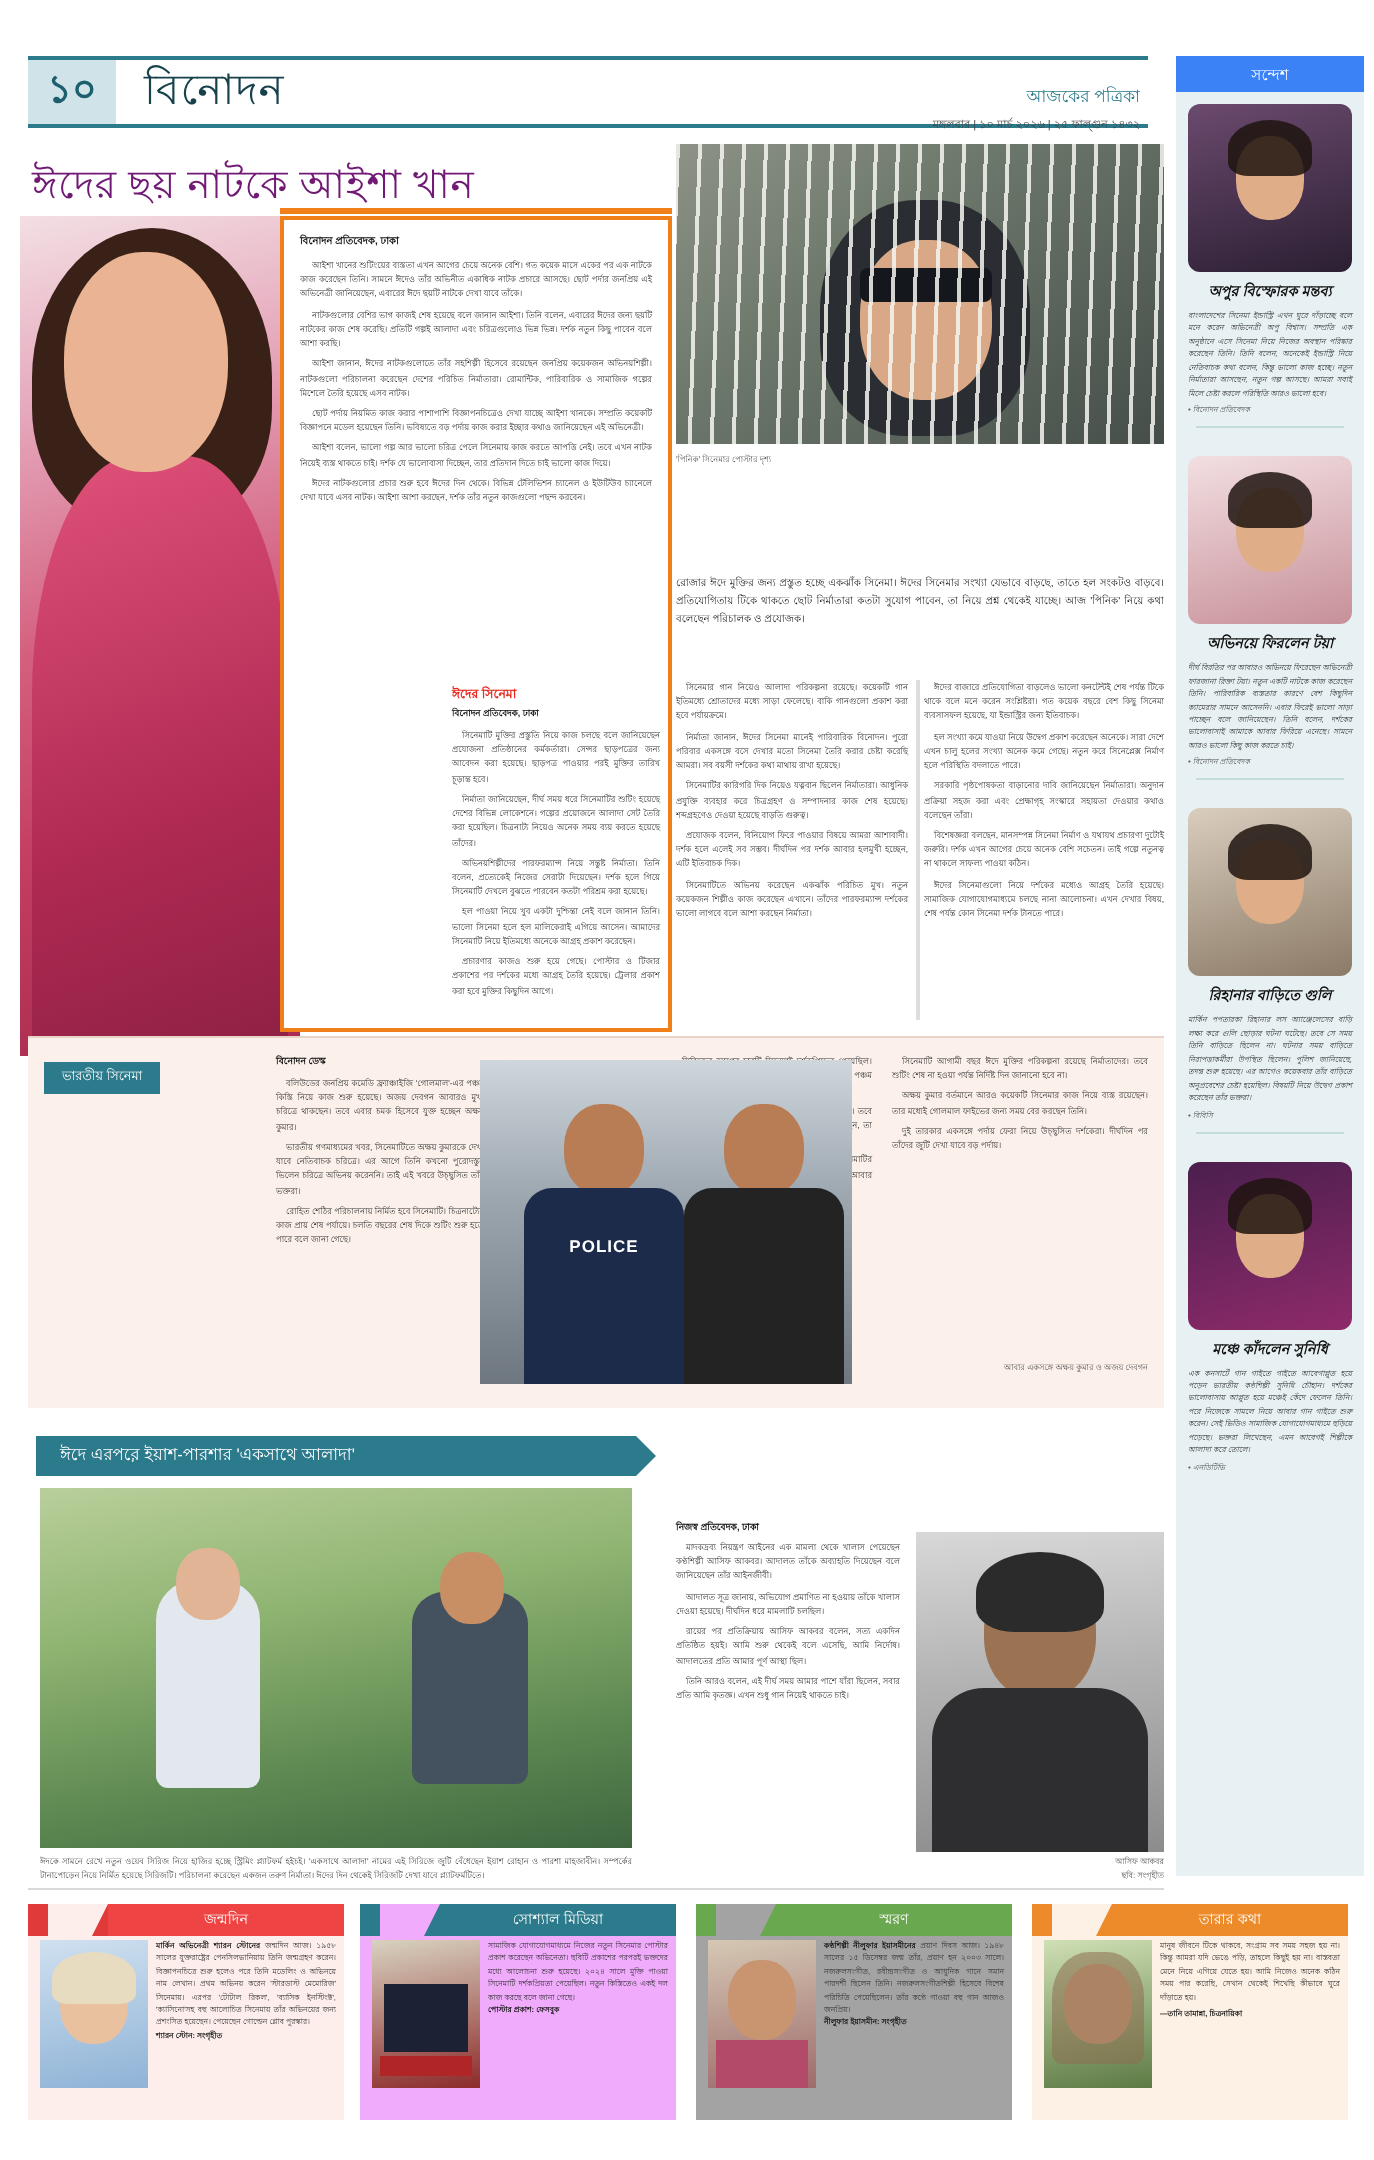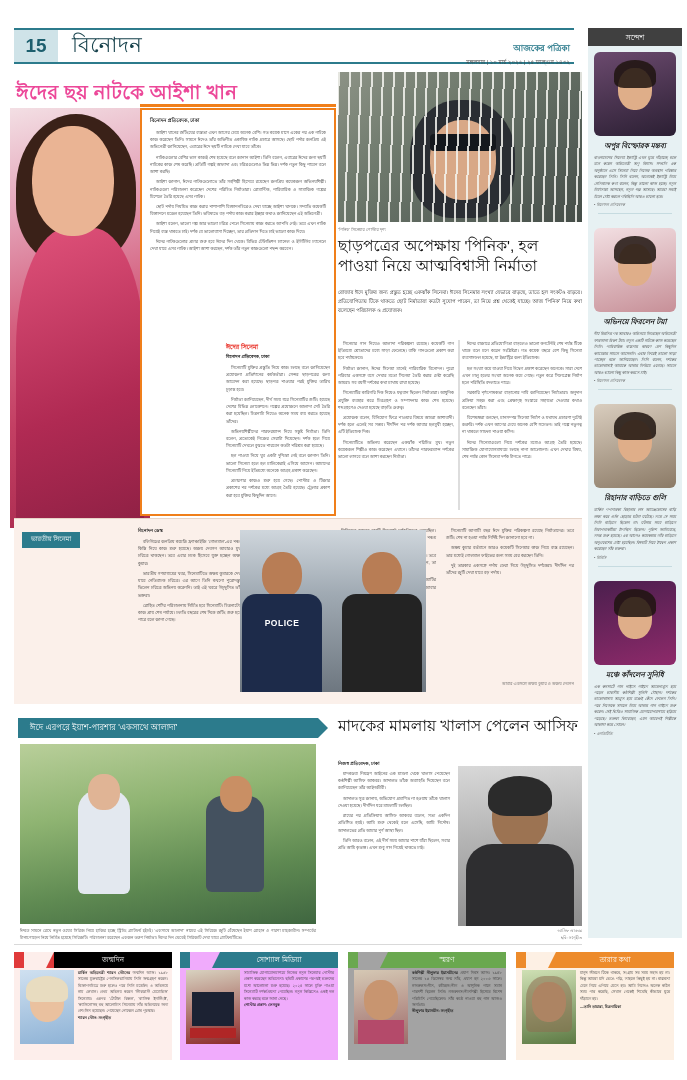--- a/index.html
+++ b/index.html
@@ -13,26 +13,26 @@
 
   
   .masthead { position: absolute; left: 14px; top: 28px; width: 560px; height: 36px;
               border-top: 2px solid #2c7b8c; border-bottom: 2px solid #2c7b8c;
               background: #fff; display: flex; align-items: center; }
   .pageno { width: 44px; height: 32px; background: #cfe3e8; color: #1d5f6e;
             font-size: 19px; display: flex; align-items: center; justify-content: center;
             font-weight: bold; }
   .section-title { font-size: 21px; color: #17424c; margin-left: 14px; letter-spacing: .5px; }
   .paper-meta { margin-left: auto; text-align: right; padding-right: 4px; }
-  .paper-name { font-size: 8.5px; color: #2c7b8c; font-weight: bold; margin-top: 16px; }
+  .paper-name { font-size: 8.5px; color: #2c7b8c; font-weight: normal; margin-top: 16px; }
   .paper-date { font-size: 5.6px; color: #444; margin-top: 2px; }
 
   
   .lead-head { position: absolute; left: 16px; top: 78px; width: 320px;
-               font-size: 19.5px; color: #ec4899; font-weight: bold; letter-spacing: .3px; }
+               font-size: 19.5px; color: #701a75; font-weight: normal; letter-spacing: .3px; }
   .lead-rule { position: absolute; left: 140px; top: 104px; width: 196px; height: 3px; background: #f07f1a; }
 
   .lead-photo { position: absolute; left: 10px; top: 108px; width: 140px; height: 420px;
                 background: linear-gradient(165deg,#f3dfe4 0%,#e5a7bb 22%,#d4607f 48%,#c33f63 70%,#a82a4e 100%);
                 overflow: hidden; }
   .lead-photo::before { content:""; position:absolute; left:18px; top:14px; width:88px; height:118px;
         border-radius:50% 50% 46% 46%; background:#e8b89c; }
   .lead-photo::after { content:""; position:absolute; left:6px; top:120px; width:128px; height:300px;
         border-radius:40% 40% 0 0; background: linear-gradient(160deg,#e0527a,#b02a53 60%,#8e2044); }
   .lead-hair { position:absolute; left:6px; top:6px; width:120px; height:150px;
@@ -140,36 +140,36 @@
 
   .b1 { left:14px; background:#fdeeeb; }
   .b2 { left:180px; background:#f0abfc; }
   .b3 { left:348px; background:#a3a3a3; }
   .b4 { left:516px; background:#fdf0e4; }
 
   .sep-line { position:absolute; left:14px; top:944px; width:568px; height:1px; background:#d9d9d9; }
 
   
   .sidebar { position:absolute; left:588px; top:28px; width:94px; height:910px; background:#e7f1f3; }
-  .sb-hdr { width:94px; height:18px; background:#404040; color:#fff; font-size:7.6px;
+  .sb-hdr { width:94px; height:18px; background:#3b82f6; color:#fff; font-size:7.6px;
       display:flex; align-items:center; justify-content:center; }
   .sb-item { padding:6px 6px 4px 6px;font-style:italic; }
   .sb-pic { width:82px; height:84px; margin:0 auto 4px auto; border-radius:6px; overflow:hidden; position:relative; }
   .sb-title { font-size:7.2px; color:#111; text-align:center; margin-bottom:3px; font-weight:bold; }
   .sb-body { font-size:3.8px; line-height:1.7; color:#333; text-align:justify; }
   .sb-src { font-size:3.8px; color:#555; margin-top:2px; }
   .sb-div { height:1px; background:#c6dbe0; margin:4px 4px; }
 </style>
 </head>
 <body>
 
 <div class="page">
 
   <div class="masthead">
-    <div class="pageno">15</div>
+    <div class="pageno">১০</div>
     <div class="section-title">বিনোদন</div>
     <div class="paper-meta">
       <div class="paper-name">আজকের পত্রিকা</div>
       <div class="paper-date">মঙ্গলবার | ১০ মার্চ ২০২৬ | ২৫ ফাল্গুন ১৪৩২</div>
     </div>
   </div>
 
   <div class="lead-head">ঈদের ছয় নাটকে আইশা খান</div>
   <div class="lead-rule"></div>
 
@@ -191,21 +191,20 @@
   </div>
 
   <div class="cage-photo">
     <div class="cage-sub"></div>
     <div class="cage-face"></div>
     <div class="cage-glass"></div>
     <div class="cage-bars"></div>
   </div>
   <div style="position:absolute;left:338px;top:224px;width:244px;" class="cap-text">'পিনিক' সিনেমার পোস্টার দৃশ্য</div>
 
-  <div class="center-head">ছাড়পত্রের অপেক্ষায় 'পিনিক', হল পাওয়া নিয়ে আত্মবিশ্বাসী নির্মাতা</div>
   <div class="center-lede">রোজার ঈদে মুক্তির জন্য প্রস্তুত হচ্ছে একঝাঁক সিনেমা। ঈদের সিনেমার সংখ্যা যেভাবে বাড়ছে, তাতে হল সংকটও বাড়বে। প্রতিযোগিতায় টিকে থাকতে ছোট নির্মাতারা কতটা সুযোগ পাবেন, তা নিয়ে প্রশ্ন থেকেই যাচ্ছে। আজ 'পিনিক' নিয়ে কথা বলেছেন পরিচালক ও প্রযোজক।</div>
 
   <div style="position:absolute;left:226px;top:342px;" class="sublabel">ঈদের সিনেমা</div>
   <div style="position:absolute;left:226px;top:354px;font-size:4.4px;color:#111;font-weight:bold;">বিনোদন প্রতিবেদক, ঢাকা</div>
 
   <div class="col2" style="top:364px;" id="col2">
       <p>সিনেমাটি মুক্তির প্রস্তুতি নিয়ে কাজ চলছে বলে জানিয়েছেন প্রযোজনা প্রতিষ্ঠানের কর্মকর্তারা। সেন্সর ছাড়পত্রের জন্য আবেদন করা হয়েছে। ছাড়পত্র পাওয়ার পরই মুক্তির তারিখ চূড়ান্ত হবে।</p>
       <p>নির্মাতা জানিয়েছেন, দীর্ঘ সময় ধরে সিনেমাটির শুটিং হয়েছে দেশের বিভিন্ন লোকেশনে। গল্পের প্রয়োজনে আলাদা সেট তৈরি করা হয়েছিল। চিত্রনাট্য নিয়েও অনেক সময় ব্যয় করতে হয়েছে তাঁদের।</p>
       <p>অভিনয়শিল্পীদের পারফরম্যান্স নিয়ে সন্তুষ্ট নির্মাতা। তিনি বলেন, প্রত্যেকেই নিজের সেরাটা দিয়েছেন। দর্শক হলে গিয়ে সিনেমাটি দেখলে বুঝতে পারবেন কতটা পরিশ্রম করা হয়েছে।</p>
       <p>হল পাওয়া নিয়ে খুব একটা দুশ্চিন্তা নেই বলে জানান তিনি। ভালো সিনেমা হলে হল মালিকেরাই এগিয়ে আসেন। আমাদের সিনেমাটি নিয়ে ইতিমধ্যে অনেকে আগ্রহ প্রকাশ করেছেন।</p>
@@ -248,42 +247,41 @@
       </div>
     <div class="indian-col" style="position:absolute;left:432px;top:8px;width:128px;" id="ind-c">
         <p>সিনেমাটি আগামী বছর ঈদে মুক্তির পরিকল্পনা রয়েছে নির্মাতাদের। তবে শুটিং শেষ না হওয়া পর্যন্ত নির্দিষ্ট দিন জানানো হবে না।</p>
         <p>অক্ষয় কুমার বর্তমানে আরও কয়েকটি সিনেমার কাজ নিয়ে ব্যস্ত রয়েছেন। তার মধ্যেই গোলমাল ফাইভের জন্য সময় বের করছেন তিনি।</p>
         <p>দুই তারকার একসঙ্গে পর্দায় ফেরা নিয়ে উচ্ছ্বসিত দর্শকেরা। দীর্ঘদিন পর তাঁদের জুটি দেখা যাবে বড় পর্দায়।</p>
       </div>
     <div style="position:absolute;left:320px;top:162px;width:240px;text-align:right;font-size:4.1px;color:#555;">আবার একসঙ্গে অক্ষয় কুমার ও অজয় দেবগন</div>
   </div>
 
   <div class="police-photo">
-    <div class="pp-man" style="left:0;">
+    <div class="pp-man" style="left:20px;">
       <div class="pp-head"></div>
       <div class="pp-body"></div>
       <div class="pp-text">POLICE</div>
     </div>
     <div class="pp-man" style="left:100px;">
       <div class="pp-head"></div>
       <div class="pp-body" style="background:#232323;"></div>
     </div>
   </div>
 
   <div class="teal-left"></div>
   <div class="teal-banner">ঈদে এরপর়ে ইয়াশ-পারশার 'একসাথে আলাদা'</div>
   <div class="couple-photo">
     <div class="cp-w"></div>
     <div class="cp-wh"></div>
     <div class="cp-m"></div>
     <div class="cp-mh"></div>
   </div>
   <div class="couple-cap">ঈদকে সামনে রেখে নতুন ওয়েব সিরিজ নিয়ে হাজির হচ্ছে স্ট্রিমিং প্ল্যাটফর্ম হইচই। 'একসাথে আলাদা' নামের এই সিরিজে জুটি বেঁধেছেন ইয়াশ রোহান ও পারশা মাহজাবীন। সম্পর্কের টানাপোড়েন নিয়ে নির্মিত হয়েছে সিরিজটি। পরিচালনা করেছেন একজন তরুণ নির্মাতা। ঈদের দিন থেকেই সিরিজটি দেখা যাবে প্ল্যাটফর্মটিতে।</div>
 
-  <div class="asif-head">মাদকের মামলায় খালাস পেলেন আসিফ</div>
   <div class="asif-by">নিজস্ব প্রতিবেদক, ঢাকা</div>
   <div class="asif-col" id="asif-col">
       <p>মাদকদ্রব্য নিয়ন্ত্রণ আইনের এক মামলা থেকে খালাস পেয়েছেন কণ্ঠশিল্পী আসিফ আকবর। আদালত তাঁকে অব্যাহতি দিয়েছেন বলে জানিয়েছেন তাঁর আইনজীবী।</p>
       <p>আদালত সূত্র জানায়, অভিযোগ প্রমাণিত না হওয়ায় তাঁকে খালাস দেওয়া হয়েছে। দীর্ঘদিন ধরে মামলাটি চলছিল।</p>
       <p>রায়ের পর প্রতিক্রিয়ায় আসিফ আকবর বলেন, সত্য একদিন প্রতিষ্ঠিত হয়ই। আমি শুরু থেকেই বলে এসেছি, আমি নির্দোষ। আদালতের প্রতি আমার পূর্ণ আস্থা ছিল।</p>
       <p>তিনি আরও বলেন, এই দীর্ঘ সময় আমার পাশে যাঁরা ছিলেন, সবার প্রতি আমি কৃতজ্ঞ। এখন শুধু গান নিয়েই থাকতে চাই।</p>
     </div>
   <div class="asif-photo">
     <div class="af-head"></div>
     <div class="af-hair"></div>
@@ -291,21 +289,21 @@
   </div>
   <div class="asif-cap">
     <span>আসিফ আকবর</span>
     <span style="display:block">ছবি: সংগৃহীত</span>
   </div>
 
   <div class="sep-line"></div>
 
   <div class="bbox b1">
     <div class="tab" style="background:#e03a3a"></div>
-    <div class="hdr" style="background:#000000;color:#e03a3a">
+    <div class="hdr" style="background:#ef4444;color:#e03a3a">
       <span style="color:#fff">জন্মদিন</span>
       </div>
     <div class="pic" style="background:linear-gradient(170deg,#cfe0f0,#8fb3d6);position:absolute">
       <div style="position:absolute;left:10px;top:12px;width:34px;height:40px;border-radius:46%;background:#eac19f"></div>
       <div style="position:absolute;left:6px;top:6px;width:42px;height:26px;border-radius:50% 50% 20% 20%;background:#e8dcc0"></div>
     </div>
     <div class="txt">
       <b>মার্কিন অভিনেত্রী শ্যারন স্টোনের</b>
       <span>জন্মদিন আজ। ১৯৫৮ সালের যুক্তরাষ্ট্রের পেনসিলভানিয়ায় তিনি জন্মগ্রহণ করেন। বিজ্ঞাপনচিত্রে শুরু হলেও পরে তিনি মডেলিং ও অভিনয়ে নাম লেখান। প্রথম অভিনয় করেন 'স্টারডাস্ট মেমোরিজ' সিনেমায়। এরপর 'টোটাল রিকল', 'ব্যাসিক ইনস্টিংক্ট', 'ক্যাসিনো'সহ বহু আলোচিত সিনেমায় তাঁর অভিনয়ের জন্য প্রশংসিত হয়েছেন। পেয়েছেন গোল্ডেন গ্লোব পুরস্কার।</span>
       <b style="display:block">শ্যারন স্টোন: সংগৃহীত</b>

